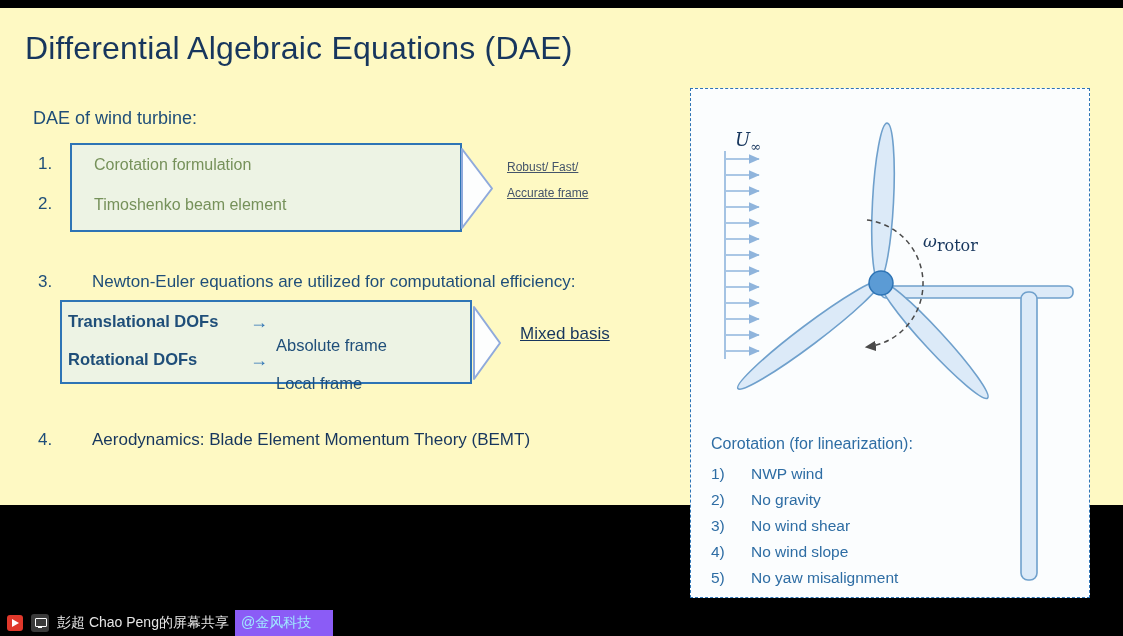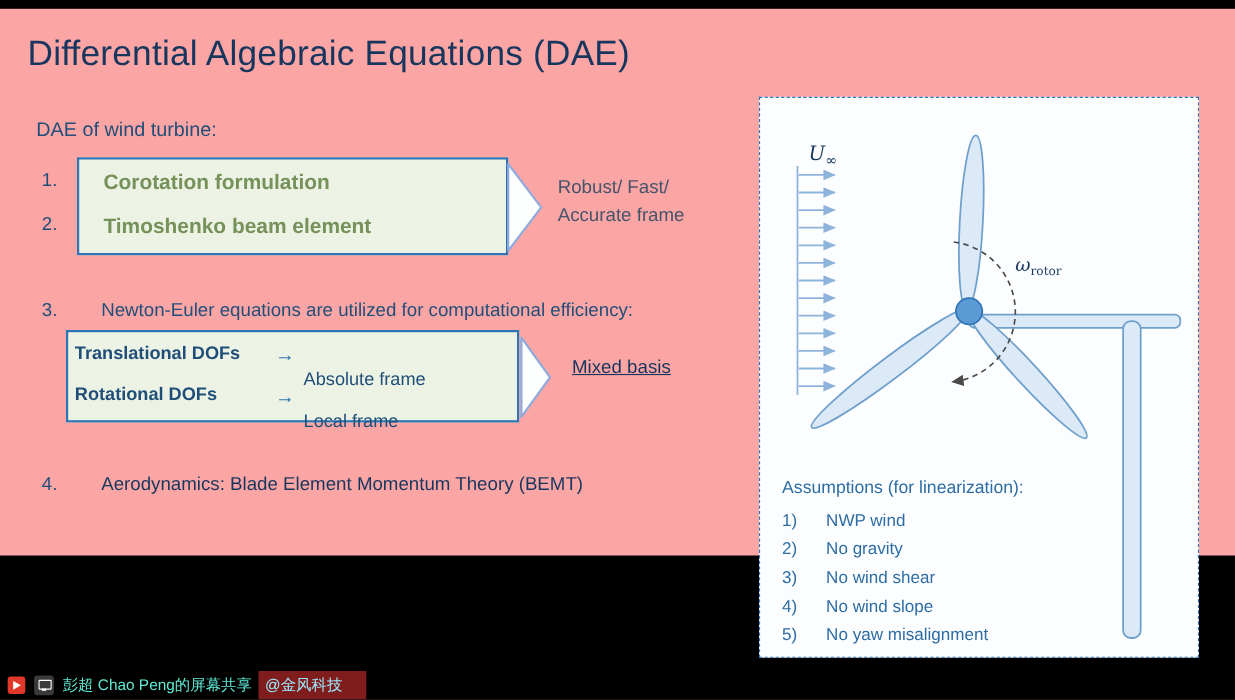--- a/index.html
+++ b/index.html
@@ -1,38 +1,38 @@
 <!DOCTYPE html>
 <html><head>
 <meta charset="utf-8">
 <style>
   * { margin:0; padding:0; box-sizing:border-box; }
   body { background:#111; font-family:"Liberation Sans", sans-serif; }
   .screen { position:relative; width:1123px; height:636px; background:#000; overflow:hidden; }
-  .slide { position:absolute; left:0; top:8px; width:1123px; height:497px; background:#fca5a5; }
+  .slide { position:absolute; left:0; top:8px; width:1123px; height:497px; background:#fef9c3; }
 
   .title { position:absolute; left:25px; top:22px; font-size:32px; color:#17365D; letter-spacing:0.2px; }
   .intro { position:absolute; left:33px; top:100px; font-size:18px; color:#1F4E79; }
 
   .num { position:absolute; font-size:17px; color:#1F4E79; }
   .num1 { left:38px; top:146px; }
   .num2 { left:38px; top:186px; }
   .num3 { left:38px; top:264px; }
   .num4 { left:38px; top:422px; }
 
   .box1 { position:absolute; left:70px; top:135px; width:392px; height:89px;
           background:#EDF3E4; border:2px solid #2E74B5; }
-  .box1 .line { position:absolute; left:22px; font-size:19px; color:#76915A;font-weight:bold; }
+  .box1 .line { position:absolute; left:22px; font-size:16px; color:#76915A; }
   .box1 .l1 { top:11px; }
   .box1 .l2 { top:51px; }
 
   .arrow-svg1 { position:absolute; left:460px; top:136px; }
   .arrow-svg2 { position:absolute; left:472px; top:295px; }
 
-  .robust { position:absolute; left:507px; font-size:17px; color:#44546A; }
+  .robust { position:absolute; left:507px; font-size:12px; color:#44546A;text-decoration:underline; }
   .robust.r1 { top:152px; }
   .robust.r2 { top:178px; }
 
   .item3-text { position:absolute; left:92px; top:264px; font-size:17px; color:#1F4E79; }
 
   .box2 { position:absolute; left:60px; top:292px; width:412px; height:84px;
           background:#EDF3E4; border:2px solid #2E74B5; }
   .box2 span { position:absolute; font-size:16.5px; color:#1F4E79; }
   .box2 .r1 { top:10px; } .box2 .r2 { top:48px; }
   .box2 .lbl { left:6px;font-weight:bold; }
@@ -44,43 +44,43 @@
 
   .item4-text { position:absolute; left:92px; top:422px; font-size:17px; color:#17365D; }
 
   .diagram { position:absolute; left:690px; top:80px; width:400px; height:510px;
              border:1.6px dashed #2E74B5; background:#FBFDFE; }
   .diagram svg { position:absolute; left:0; top:0; }
   .math { font-family:"DejaVu Serif", serif; font-style:italic; }
   .u-label { position:absolute; left:44px; top:40px; font-size:18px; color:#17365D; }
   .u-label sub { font-style:normal; font-size:13px; }
   .omega-label { position:absolute; left:232px; top:142px; font-size:17px; color:#17365D; }
-  .omega-label sub { font-style:normal; font-size:11px; }
+  .omega-label sub { font-style:normal; font-size:16px; }
 
   .assumptions { position:absolute; left:20px; top:346px; width:366px; color:#2E6DA4; }
   .assumptions .head { font-size:16px; margin-bottom:8px; }
   .assumptions .row { display:flex; font-size:15.5px; line-height:26px; }
   .assumptions .anum { width:40px; }
 
   .statusbar { position:absolute; left:0; top:610px; width:1123px; height:26px;
                background:#000; display:flex; align-items:center; }
   .logo-icon { width:16px; height:16px; margin-left:7px; background:#E0382B;
                border-radius:3px; position:relative; flex:0 0 auto; }
   .logo-icon::after { content:""; position:absolute; left:5px; top:4px; width:0; height:0;
                border-left:7px solid #fff; border-top:4px solid transparent;
                border-bottom:4px solid transparent; }
   .monitor-icon { width:18px; height:18px; margin-left:8px; background:#3A3A3A;
                border-radius:3px; position:relative; flex:0 0 auto; }
   .monitor-icon::before { content:""; position:absolute; left:4px; top:4px; width:10px; height:7px;
                border:1.5px solid #fff; border-radius:1px; }
   .monitor-icon::after { content:""; position:absolute; left:7px; top:12px; width:4px; height:2px;
                background:#fff; }
-  .share-text { color:#5eead4; font-size:14px; margin-left:8px; white-space:nowrap; }
+  .share-text { color:#e5e5e5; font-size:14px; margin-left:8px; white-space:nowrap; }
   .mention-chip { height:26px; display:flex; align-items:center; margin-left:6px;
-               padding:0 22px 0 6px; background:#7f1d1d; color:#9FE9FF; font-size:14px;
+               padding:0 22px 0 6px; background:#8b5cf6; color:#9FE9FF; font-size:14px;
                white-space:nowrap; }
 </style>
 </head>
 <body>
 
 <div class="screen">
 
   <div class="slide">
 
     <div class="title">Differential Algebraic Equations (DAE)</div>
@@ -167,21 +167,21 @@
       </svg>
 
       <div class="u-label math">
         <span>U</span><sub>∞</sub>
       </div>
       <div class="omega-label math">
         <span>ω</span><sub>rotor</sub>
       </div>
 
       <div class="assumptions">
-        <div class="head">Assumptions (for linearization):</div>
+        <div class="head">Corotation (for linearization):</div>
         <div class="row">
           <span class="anum">1)</span>
             <span>NWP wind</span>
         </div>
         <div class="row">
           <span class="anum">2)</span>
             <span>No gravity</span>
         </div>
         <div class="row">
           <span class="anum">3)</span>

